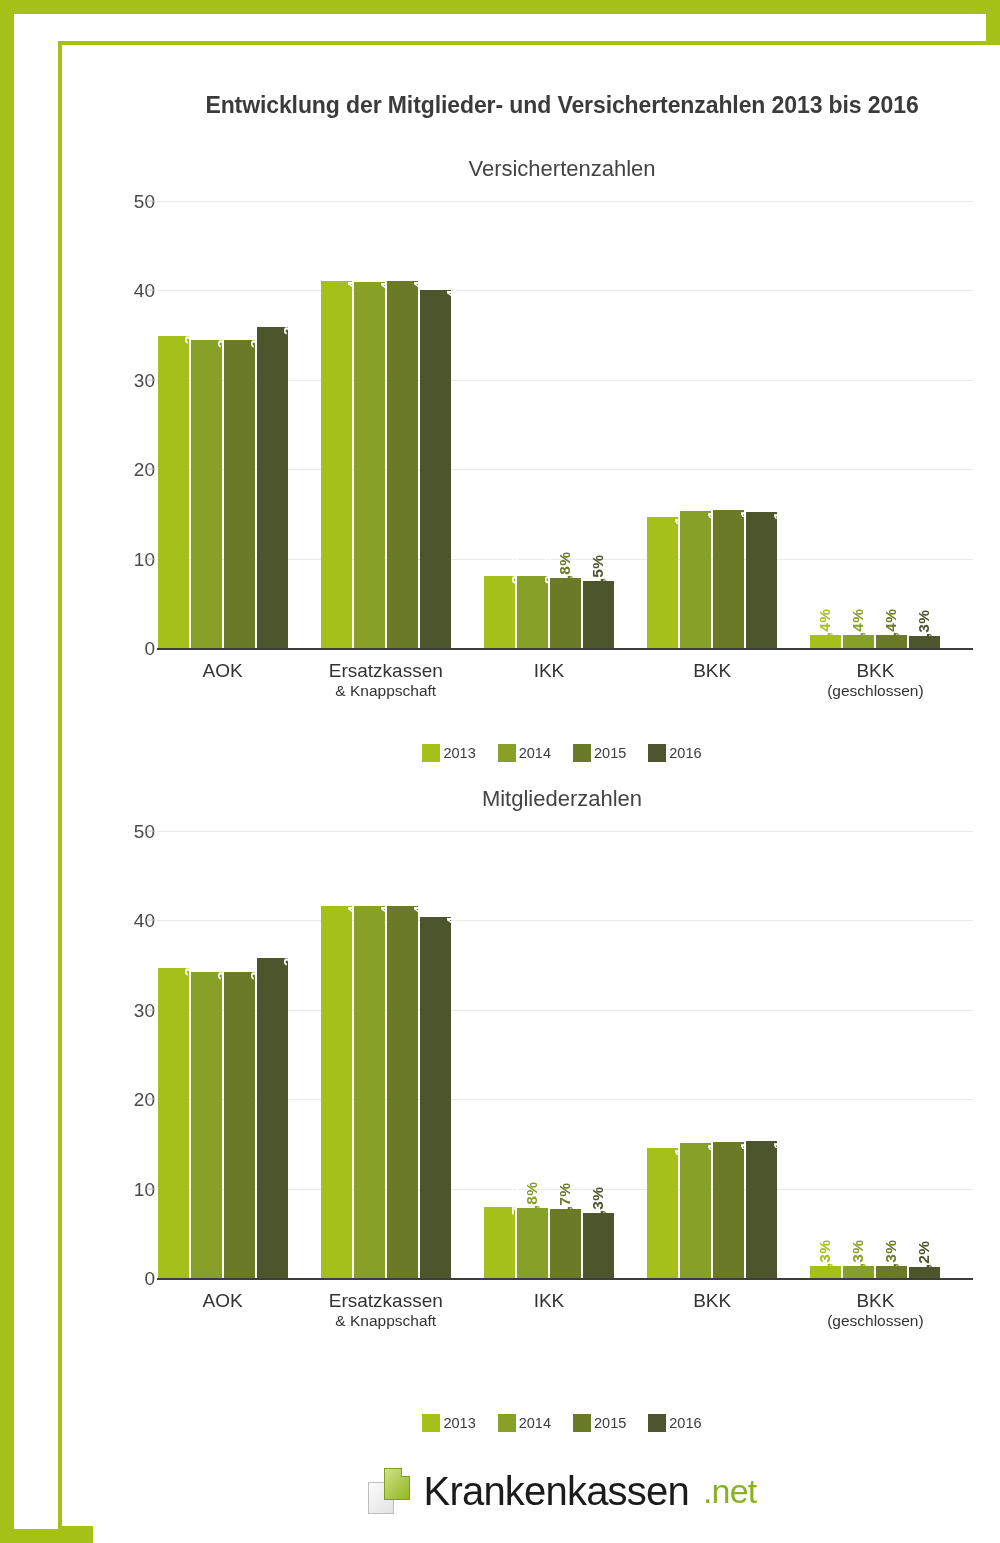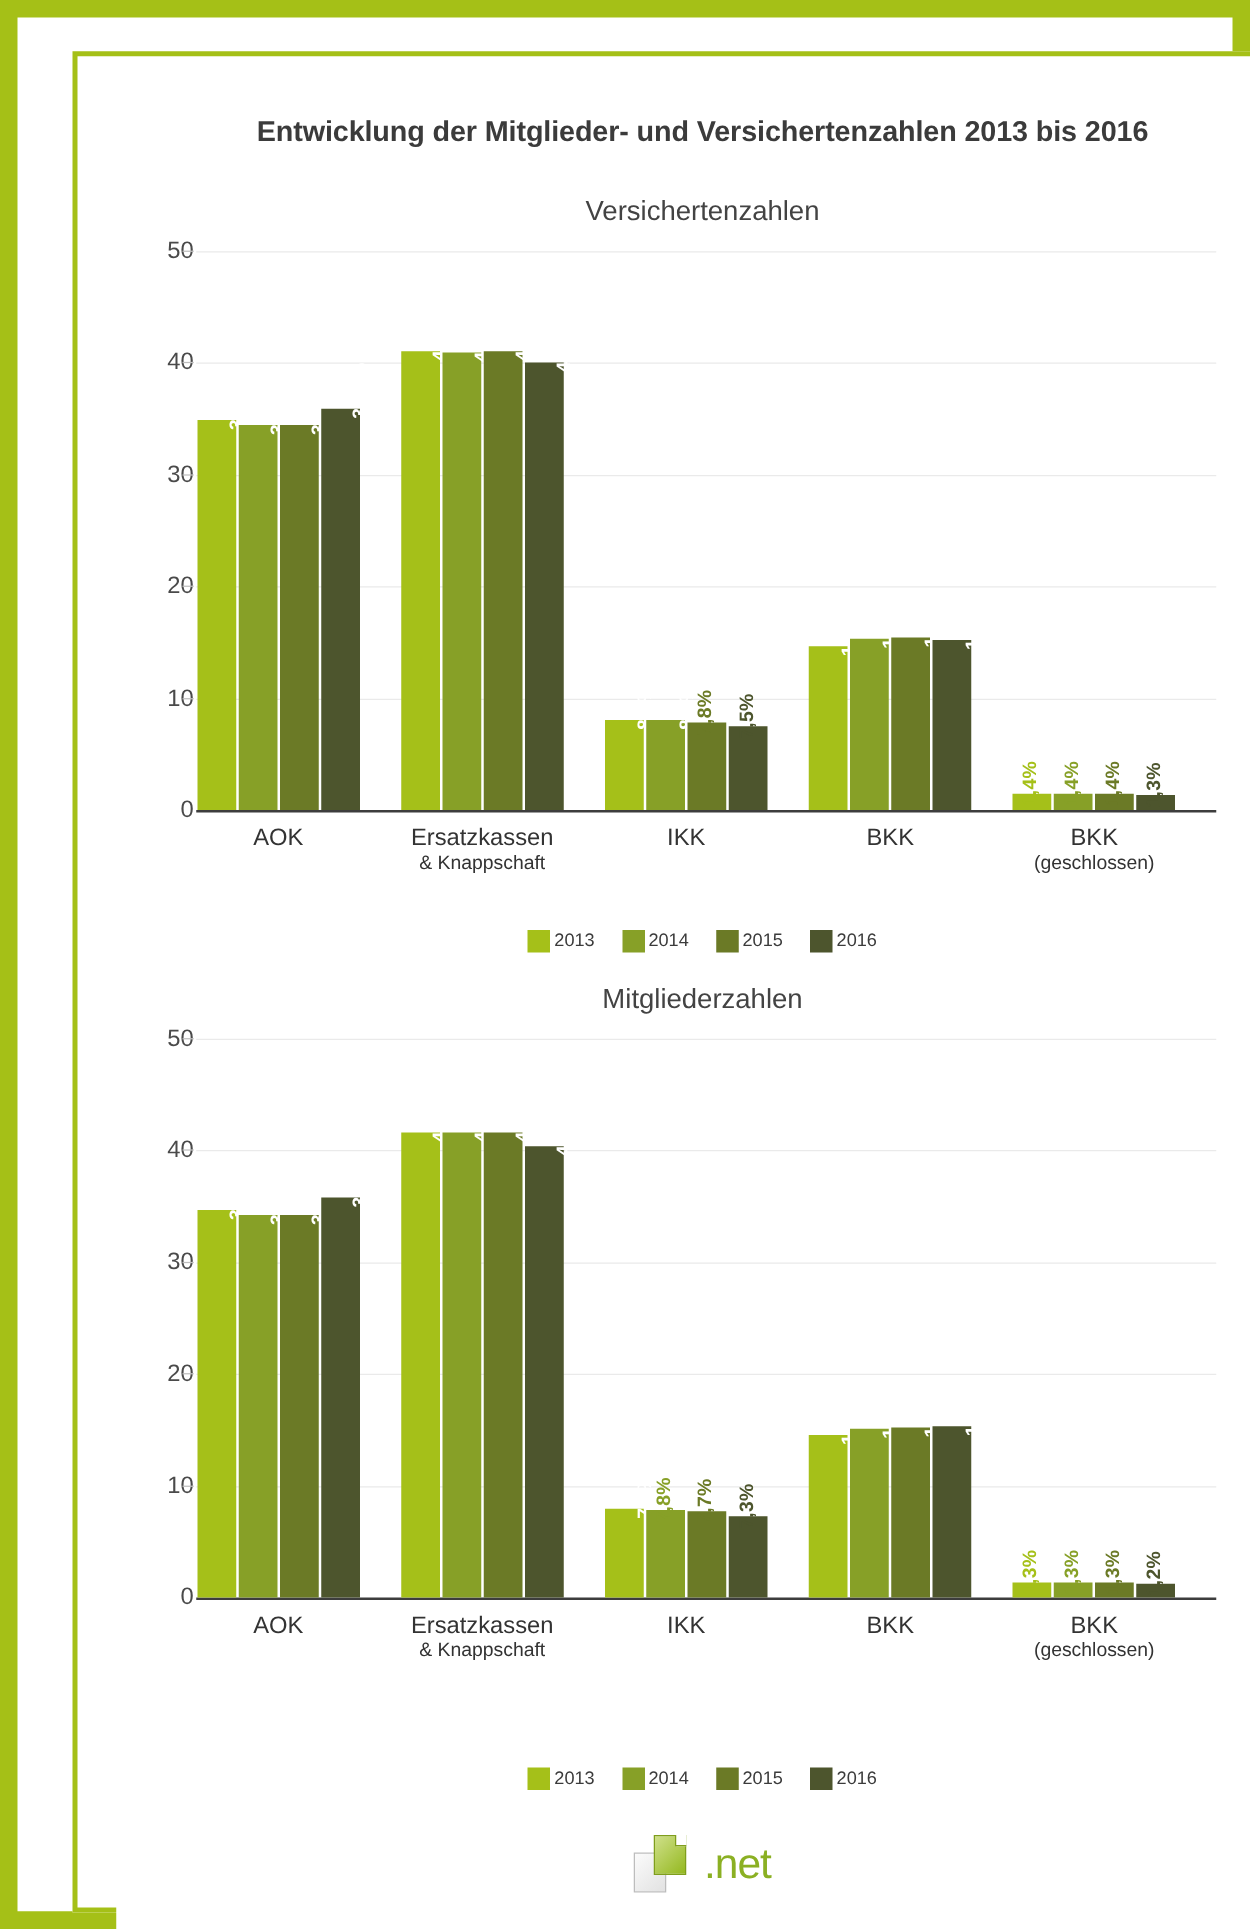--- a/index.html
+++ b/index.html
@@ -376,19 +376,20 @@
                 <span class="legend-text">2016</span>
               </div>
             </div>
         </div>
 
         <div class="logo">
           <span class="logo-mark">
             <span class="logo-doc-back"></span>
             <span class="logo-doc-front"></span>
           </span>
+          <span class="logo-word">Krankenkassen</span>
           <span class="logo-tld">.net</span>
         </div>
 
       </div>
     </div>
   </div>
 </div>
 
 </body></html>

